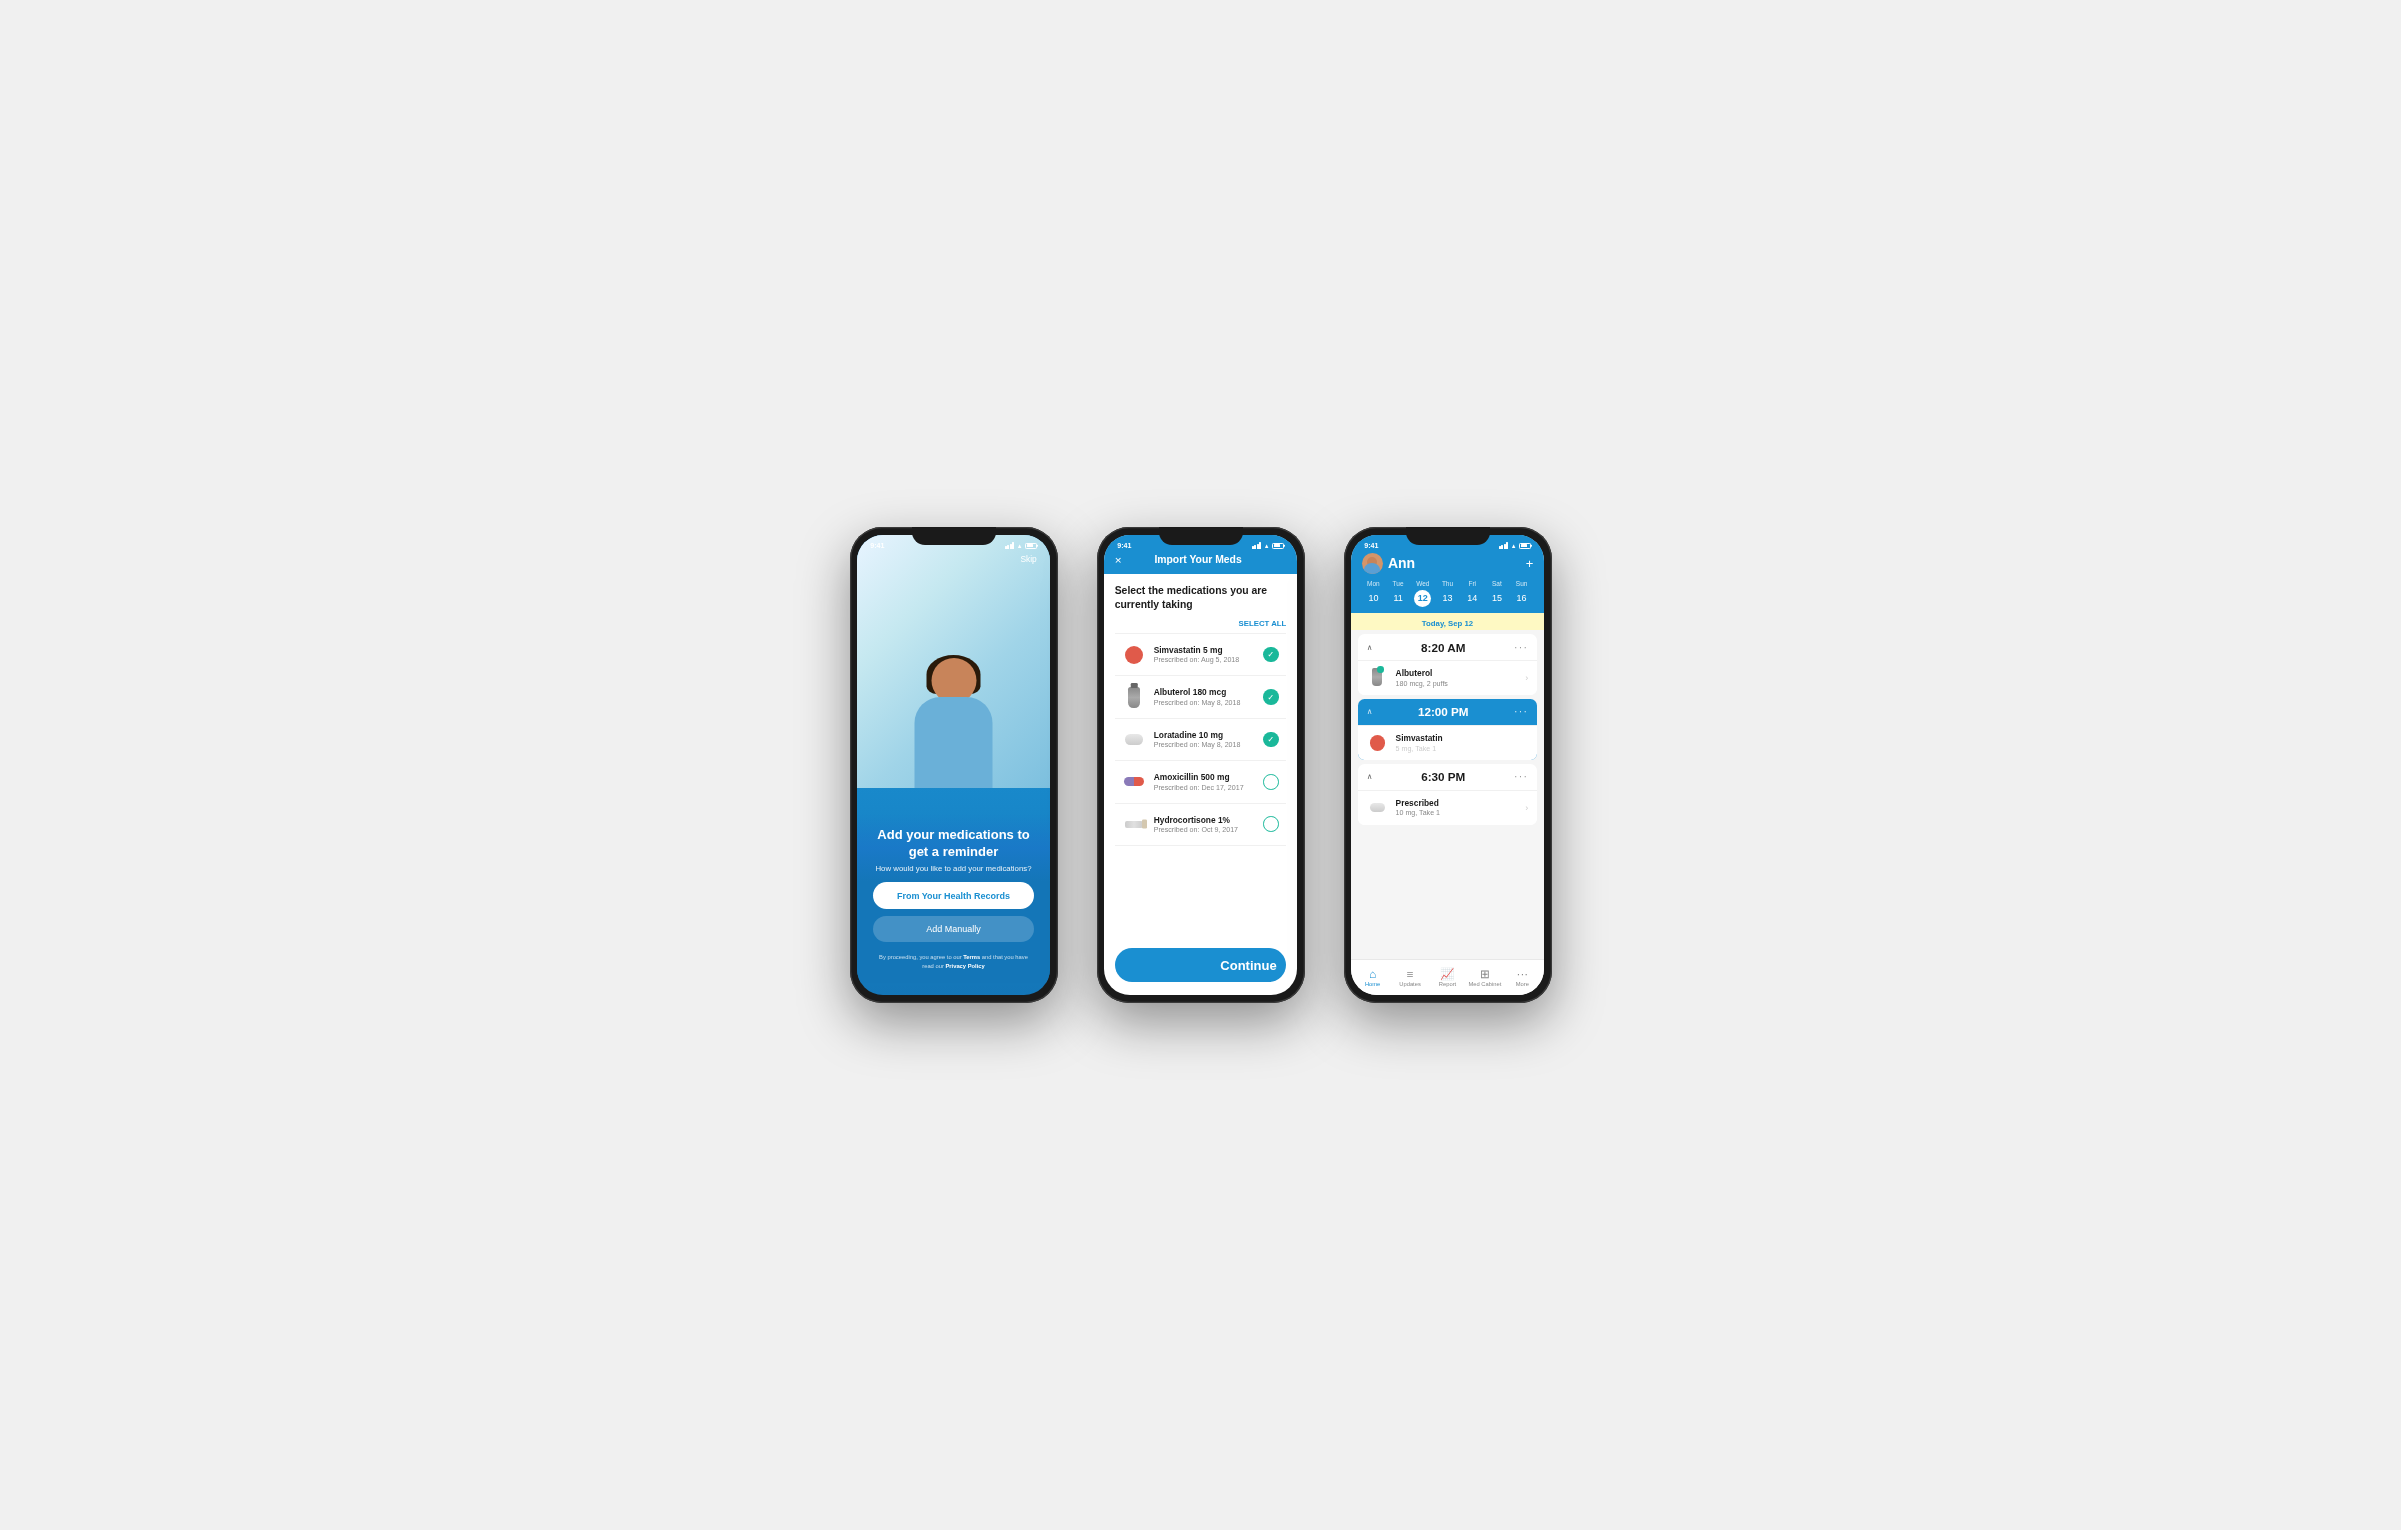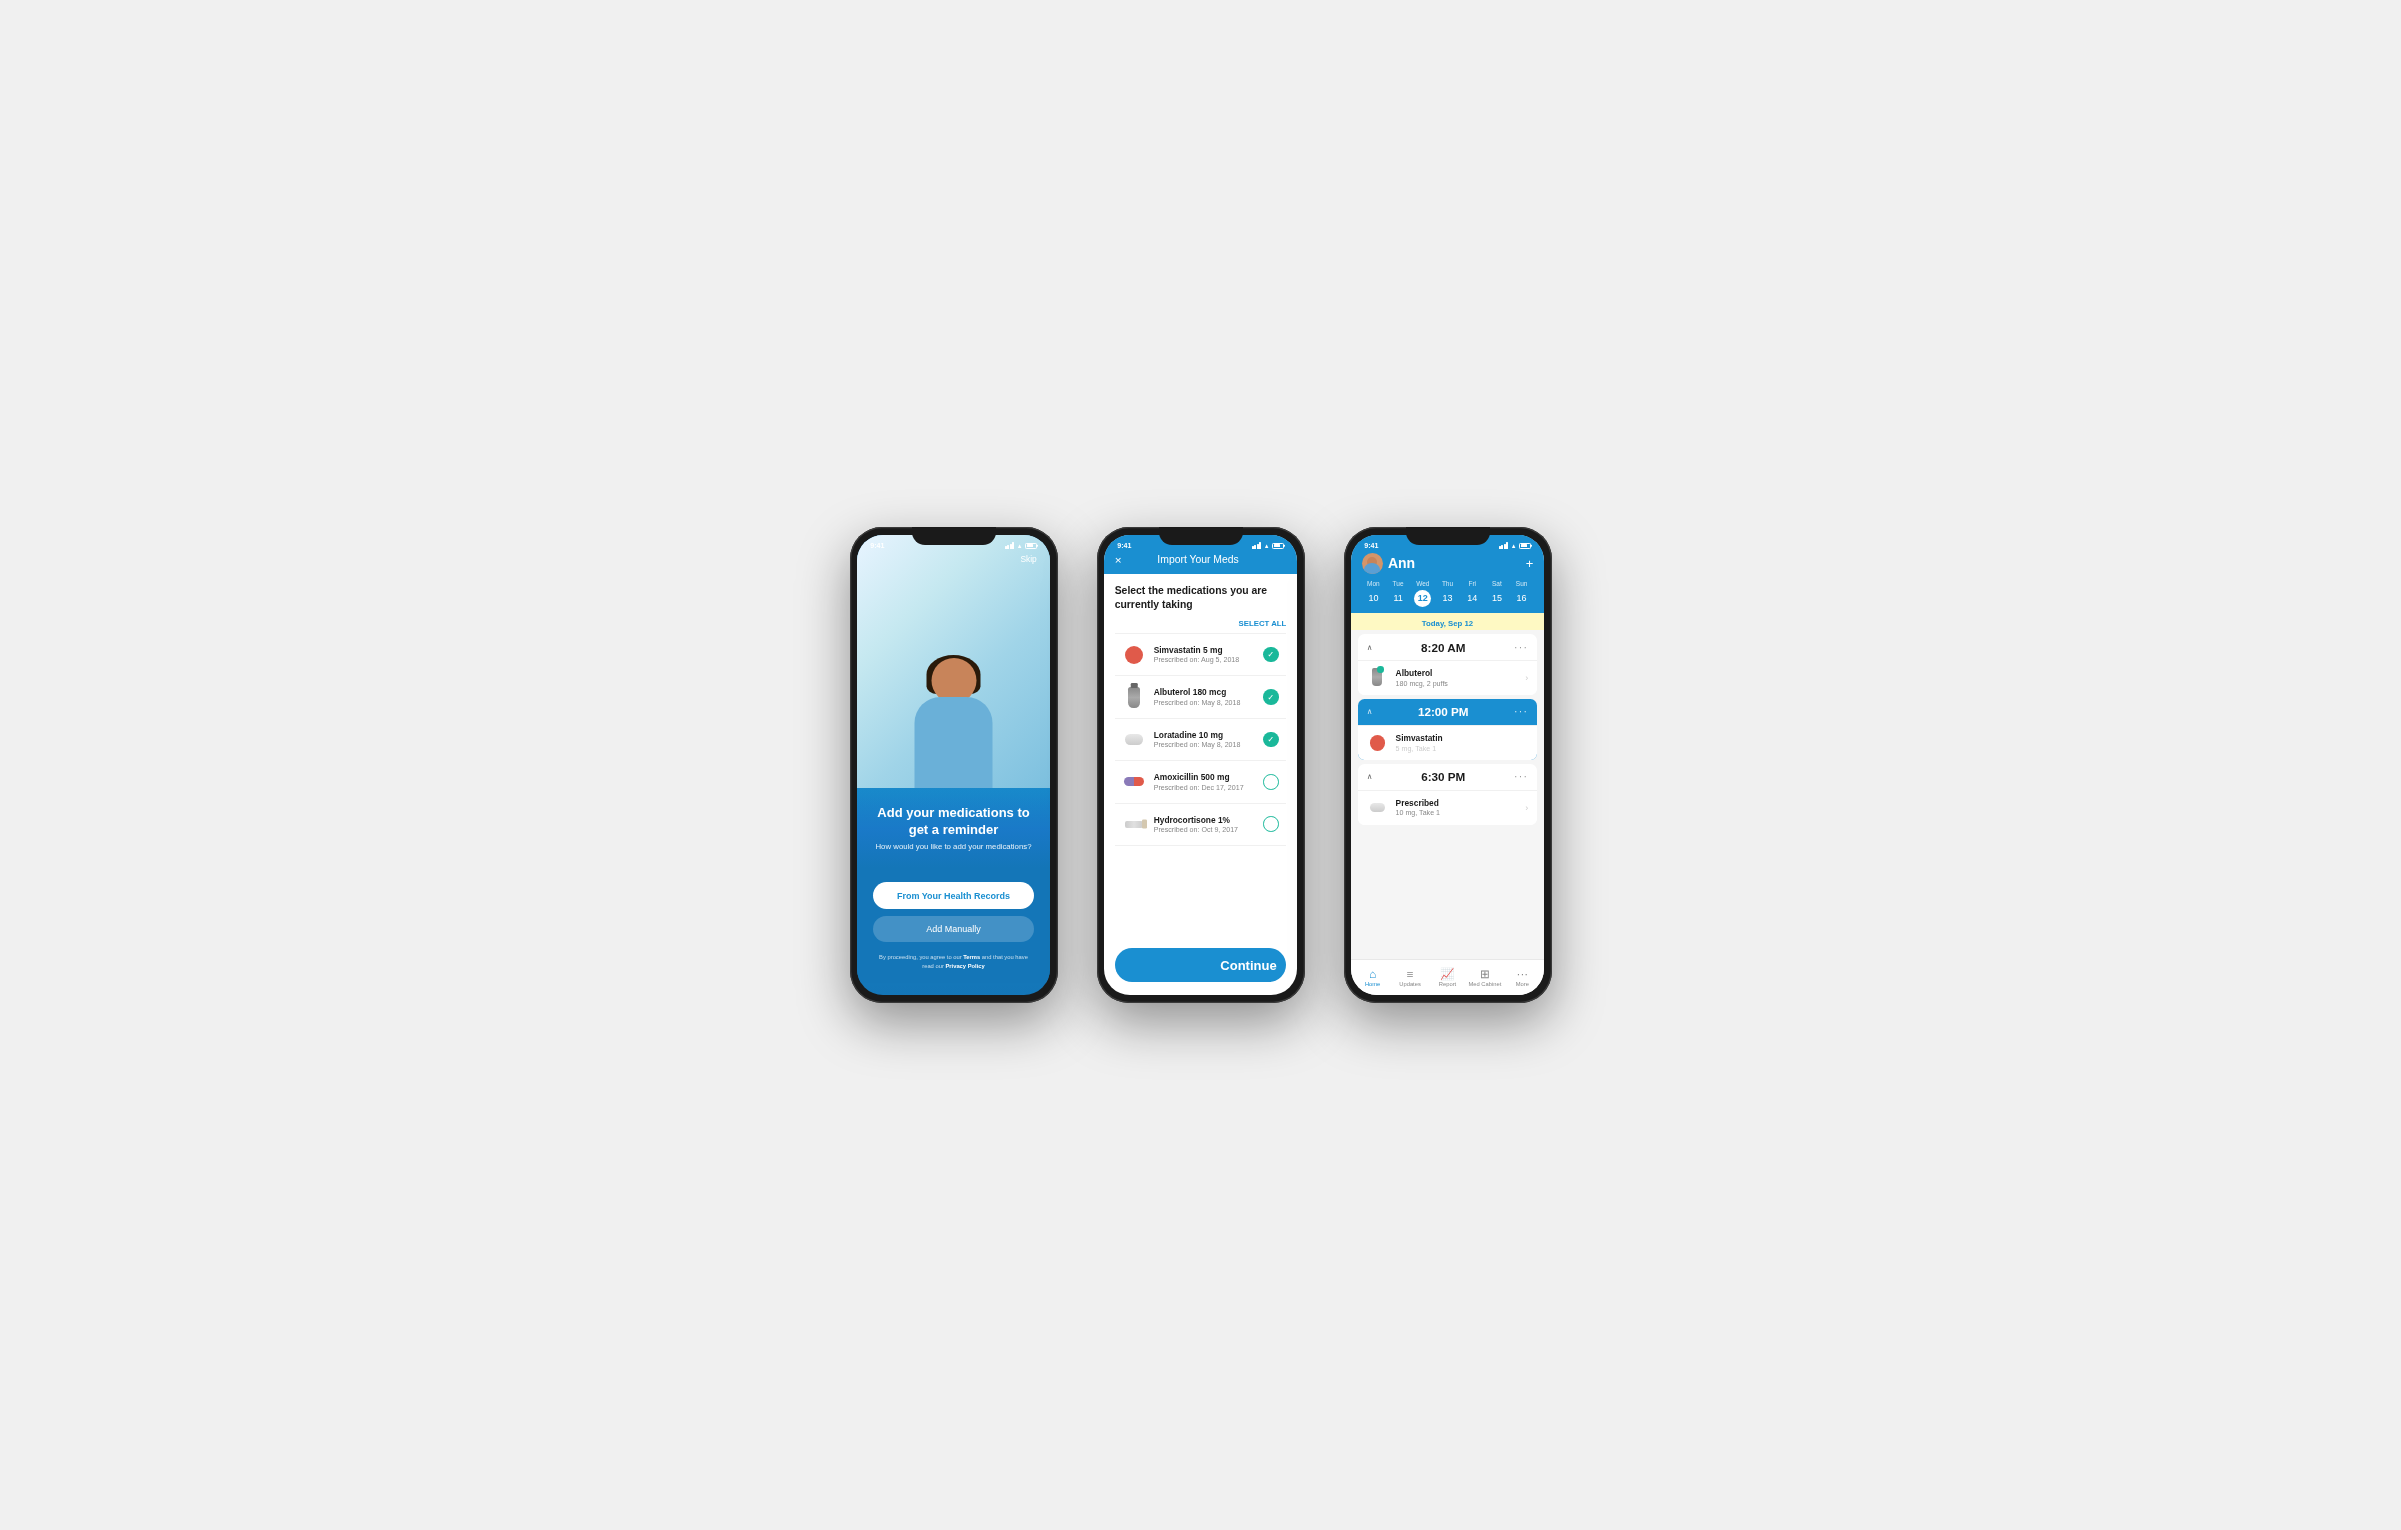--- a/index.html
+++ b/index.html
@@ -150,21 +150,21 @@
       font-size: 13px;
       font-weight: 700;
       text-align: center;
       line-height: 1.3;
       margin-bottom: 3.9px;
     }
     .phone1-subtitle {
       color: rgba(255,255,255,0.9);
       font-size: 7.8px;
       text-align: center;
-      margin-bottom: 29px;
+      margin-bottom: 7px;
       line-height: 1.4;
     }
     .phone1-btn-primary {
       display: block;
       width: 100%;
       padding: 8.4px;
       background: #fff;
       border: none;
       border-radius: 16px;
       color: #1a8fd1;
@@ -204,21 +204,21 @@
       overflow: hidden;
     }
     .phone2-header {
       background: #1a8fd1;
       padding: 18px 10.4px 7.8px;
       display: flex;
       align-items: center;
       justify-content: space-between;
       color: #fff;
     }
-    .phone2-header-title { font-size: 10.4px; font-weight: 400; flex: 1; text-align: center; }
+    .phone2-header-title { font-size: 10.4px; font-weight: 700; flex: 1; text-align: center; }
     .close-btn { color: #fff; font-size: 11.7px; font-weight: 300; cursor: pointer; }
     .phone2-body { padding: 10.4px 10.4px; }
     .phone2-instruction {
       font-size: 10.4px;
       font-weight: 700;
       color: #1a1a1a;
       line-height: 1.3;
       margin-bottom: 7.8px;
     }
     .select-all-row {

